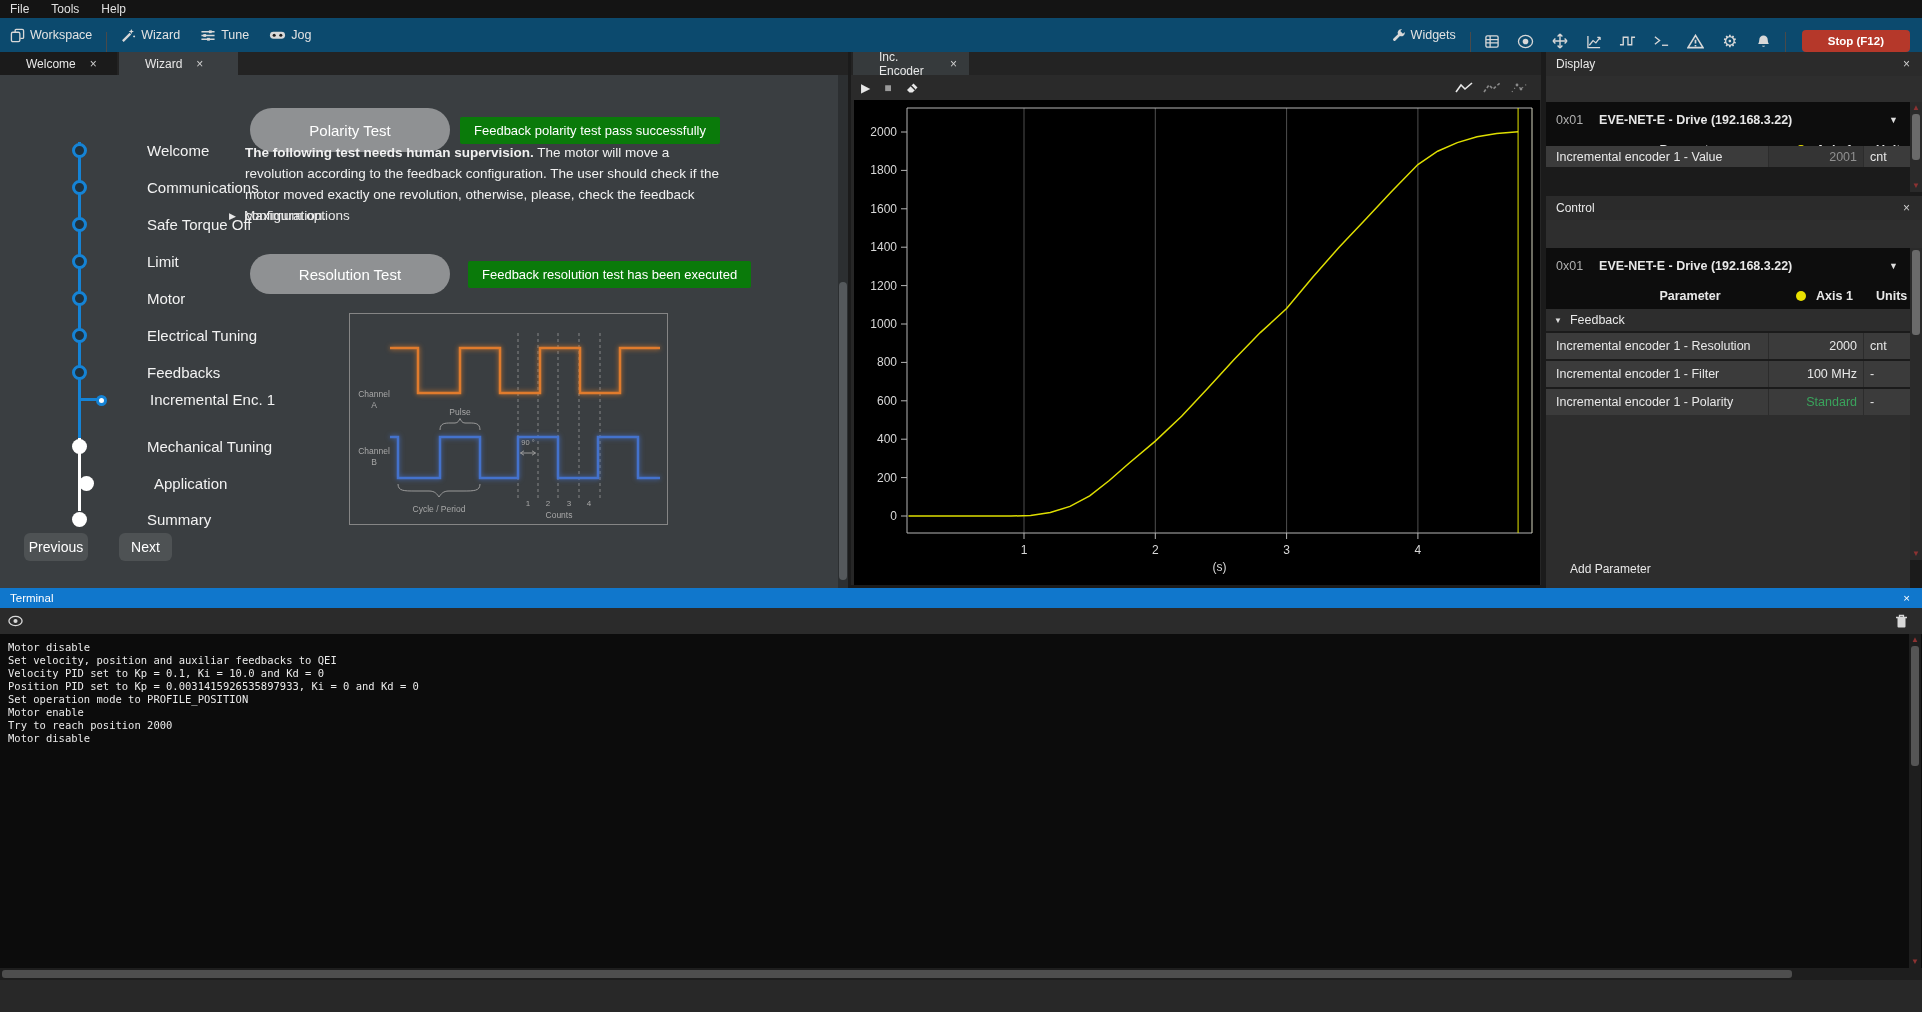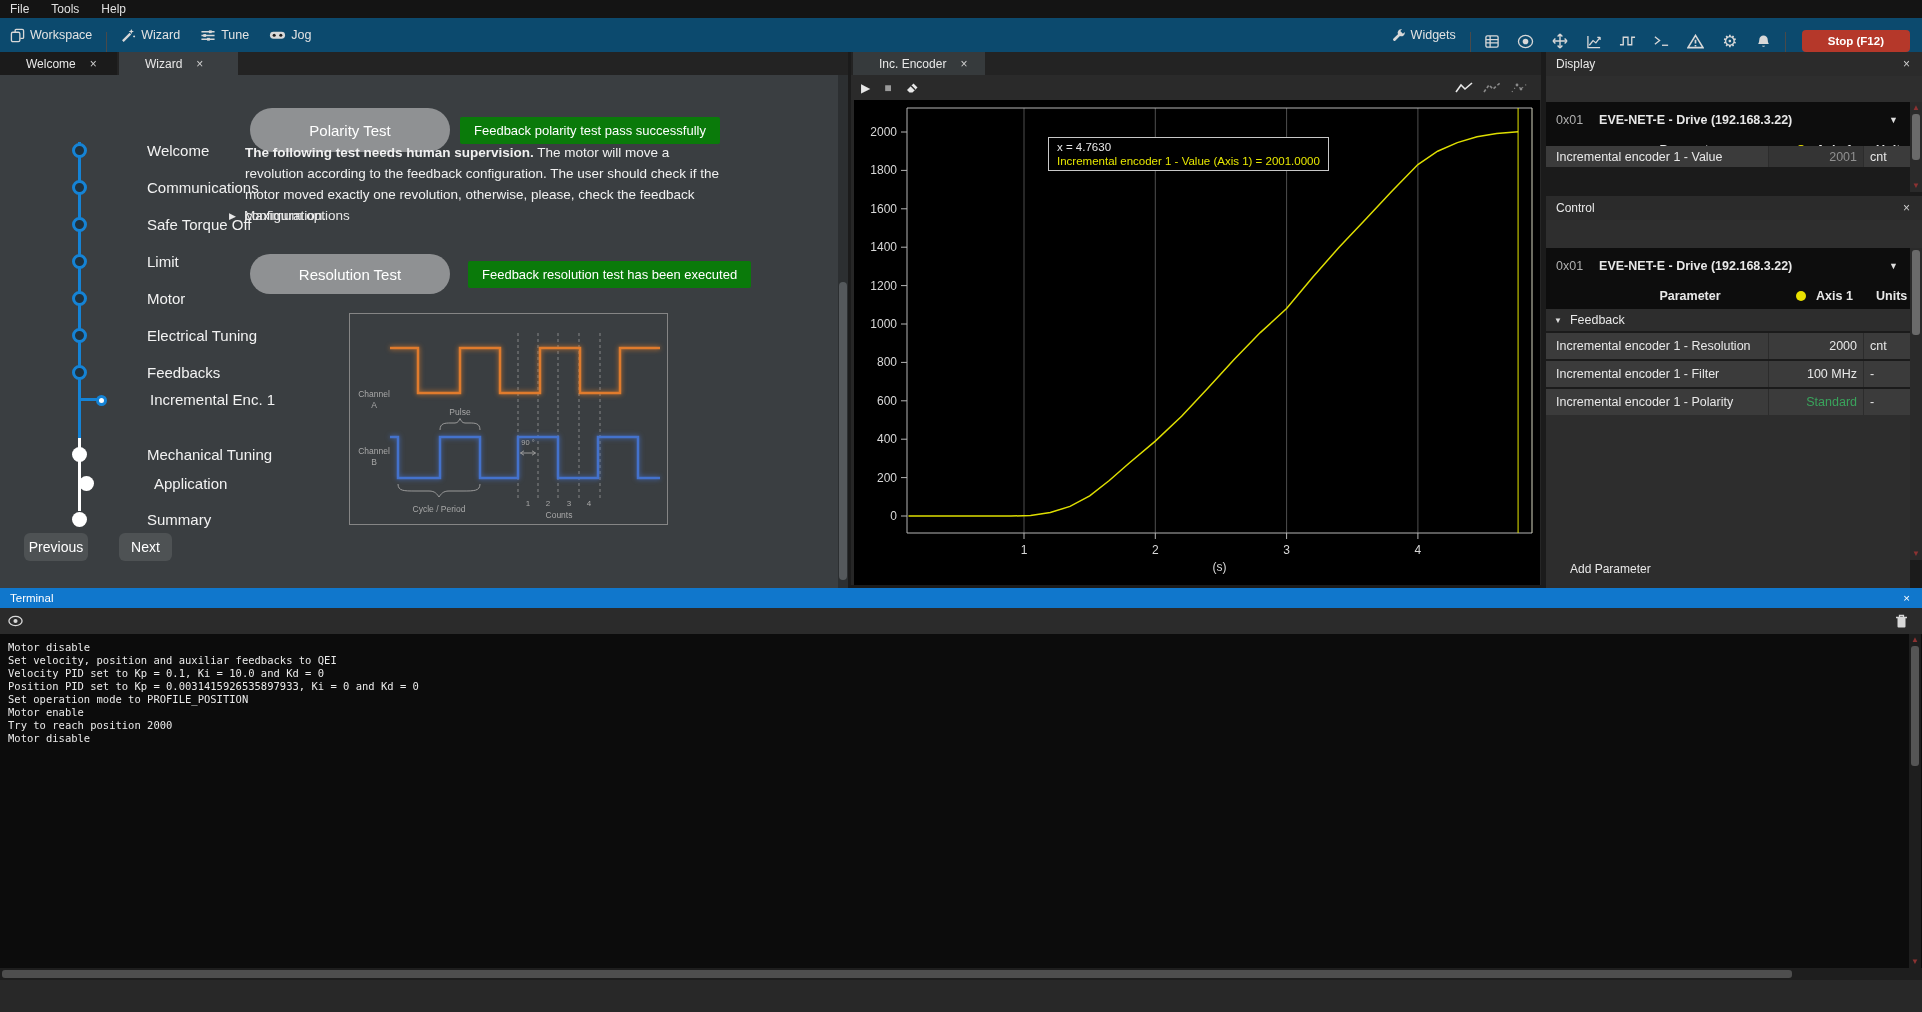--- a/index.html
+++ b/index.html
@@ -218,21 +218,21 @@
           <span class="wlabel">Electrical Tuning</span>
         </div>
         <div class="wstep" style="top: 289px;">
           <span class="wdot done"></span>
           <span class="wlabel">Feedbacks</span>
         </div>
         <div class="wstep sub" style="top: 316px;">
           <span class="wdot current"></span>
           <span class="wlabel">Incremental Enc. 1</span>
         </div>
-        <div class="wstep" style="top: 371px; padding-left: 10px;">
+        <div class="wstep" style="top: 363px; padding-left: 10px;">
           <span class="wdot todo"></span>
           <span class="wlabel">Mechanical Tuning</span>
         </div>
         <div class="wstep" style="top: 400px; margin-left: 7px;">
           <span class="wdot todo"></span>
           <span class="wlabel">Application</span>
         </div>
         <div class="wstep" style="top: 436px;">
           <span class="wdot todo"></span>
           <span class="wlabel">Summary</span>
@@ -283,21 +283,21 @@
       </g>
     </svg>
   </div>
 
   <div class="abs" style="left:838px;top:75px;width:10px;height:513px;background:#2c2f31;">
     <div class="abs" style="left:1px;top:207px;width:8px;height:298px;background:#55595c;border-radius:4px;"></div>
   </div>
 
   <div id="chart-panel" class="abs">
     <div class="tabstrip" style="height:23px;">
-      <div class="tab" style="width:132px;background:#363a3c;box-sizing:border-box;margin-left:2px;margin-top:32px;">
+      <div class="tab" style="width:116px;background:#363a3c;box-sizing:border-box;margin-left:2px;margin-top:32px;">
         <span>Inc. Encoder</span>
         <span class="x">×</span>
       </div>
     </div>
     <div id="chart-toolbar">
       <span style="margin-left:10px;font-size:12px;color:#e8e8e8;">▶</span>
       <span style="margin-left:14px;font-size:12px;color:#9a9a9a;">■</span>
       <span style="margin-left:14px;">
           <svg width="14" height="12" viewBox="0 0 14 12" class="icon-svg">
             <path d="M8.5 1.5 l4 4 -5 5 h-3 l-2.5 -2.5z" fill="#e8e8e8" stroke="none"></path>
@@ -360,24 +360,20 @@
           <line x1="301.3" y1="433" x2="301.3" y2="439" stroke="#b5b5b5"></line>
           <text x="301.3" y="454" fill="#d8d8d8" font-size="12" text-anchor="middle">2</text>
           <line x1="432.6" y1="433" x2="432.6" y2="439" stroke="#b5b5b5"></line>
           <text x="432.6" y="454" fill="#d8d8d8" font-size="12" text-anchor="middle">3</text>
           <line x1="563.9000000000001" y1="433" x2="563.9000000000001" y2="439" stroke="#b5b5b5"></line>
           <text x="563.9000000000001" y="454" fill="#d8d8d8" font-size="12" text-anchor="middle">4</text>
           <text x="365.5" y="471" fill="#d8d8d8" font-size="12" text-anchor="middle">(s)</text>
           <polyline points="54.5,416.0 104.3,416.0 156.9,416.0 176.6,415.6 196.3,412.5 216.0,406.4 235.7,395.8 255.3,380.5 275.0,363.2 301.3,341.1 327.6,316.2 353.8,288.3 380.1,259.5 406.3,232.6 432.6,208.6 458.9,177.0 485.1,147.2 511.4,119.4 537.6,91.5 563.9,64.6 583.6,51.2 603.3,42.6 623.0,36.8 642.7,33.5 664.1,31.8" fill="none" stroke="#dede00" stroke-width="1.5"></polyline>
           <line x1="664.0819" y1="8" x2="664.0819" y2="433" stroke="#e6e600" stroke-width="1"></line>
         </svg>
-      <div id="chart-tooltip">
-        <div class="t1">x = 4.7630</div>
-        <div class="t2">Incremental encoder 1 - Value (Axis 1) = 2001.0000</div>
-      </div>
     </div>
   </div>
 
   <div class="rpanel-head" style="top:52px;">
     <span>Display</span>
     <span class="x" style="padding:0 12px;">×</span>
   </div>
   <div class="rpanel-tools" style="top:76px;">
     
     

